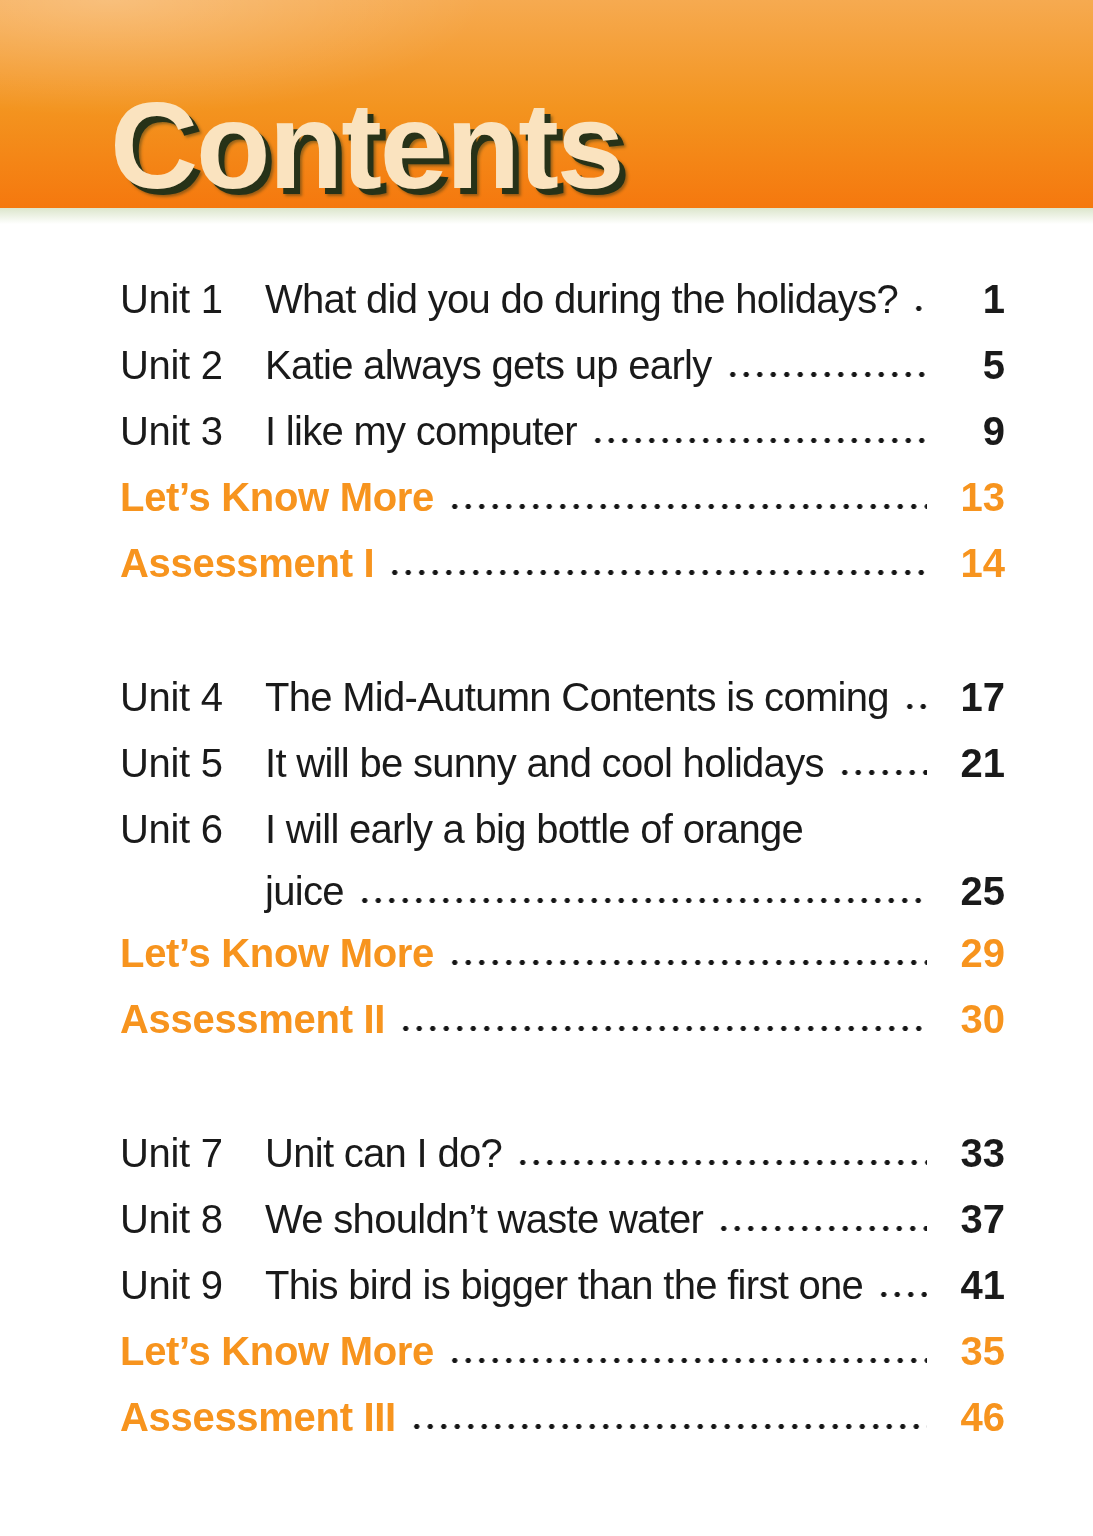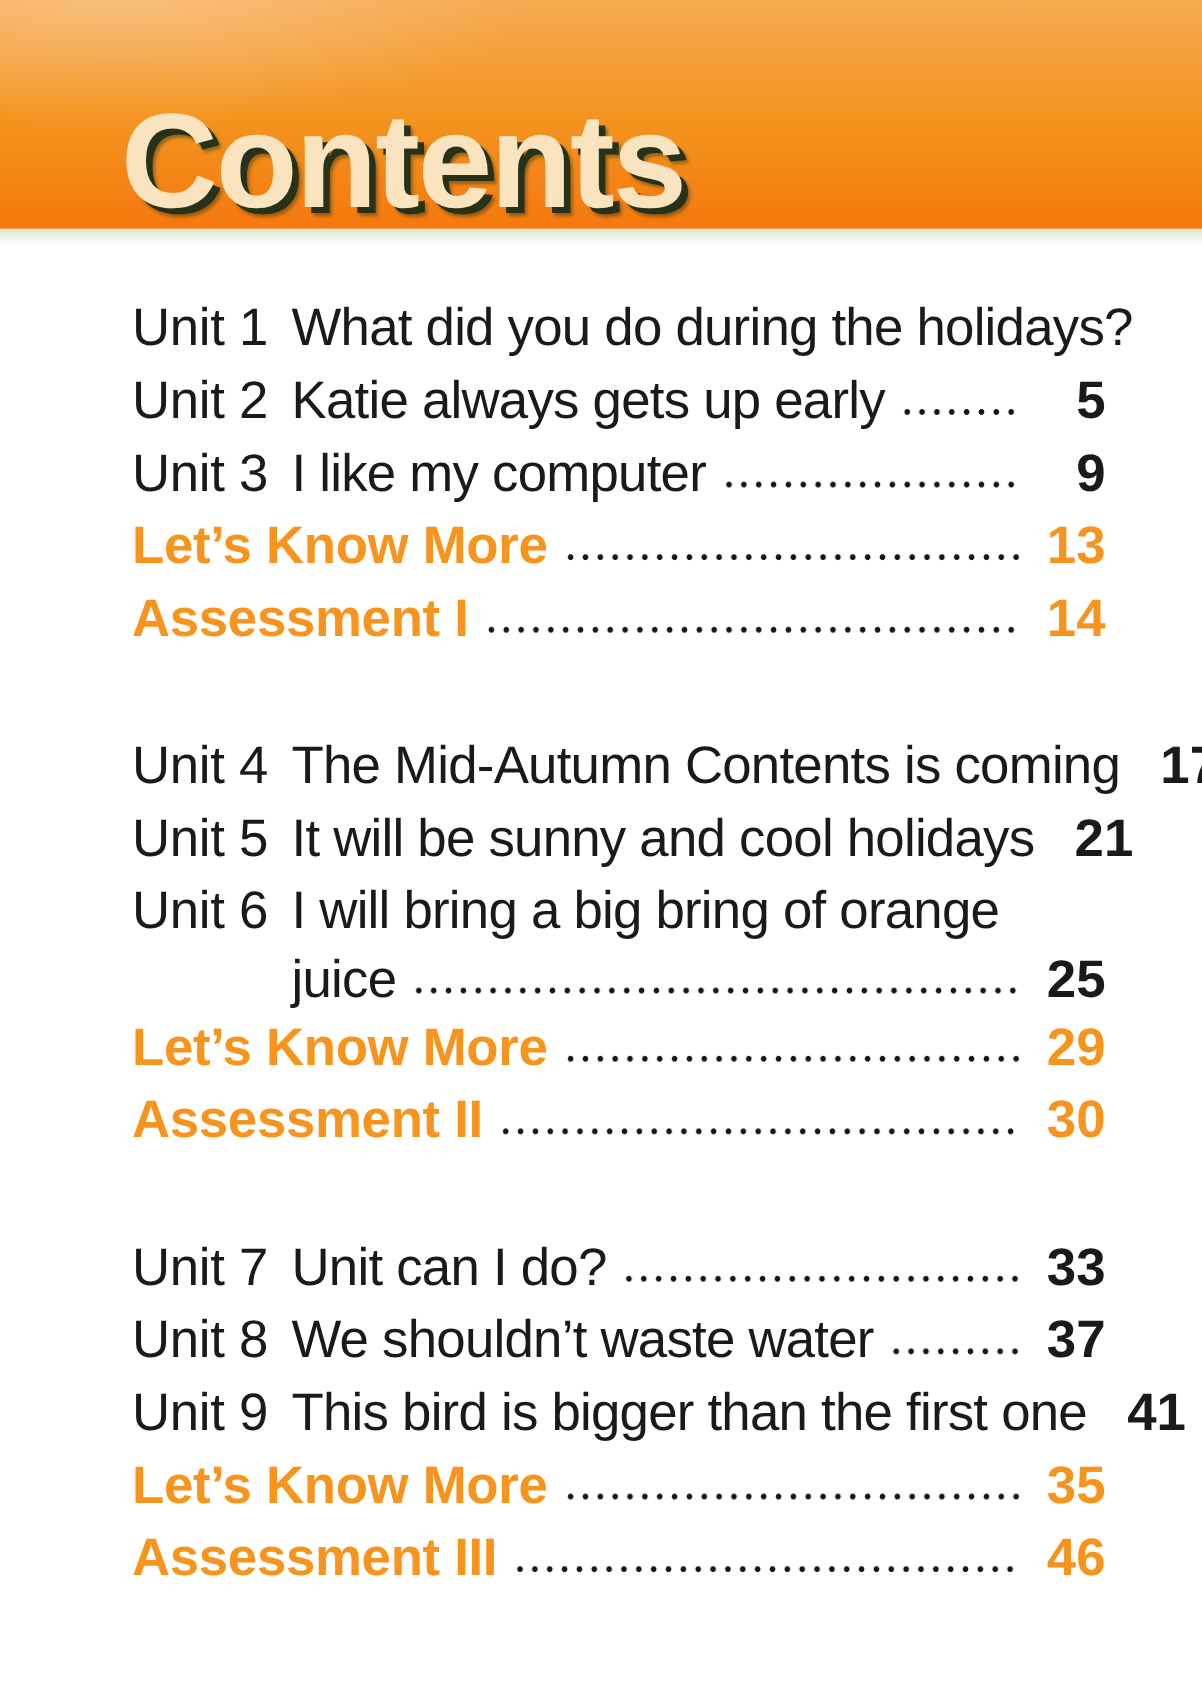--- a/index.html
+++ b/index.html
@@ -22,21 +22,21 @@
   .banner-title{
     margin:0;position:absolute;left:110px;top:85px;
     font-size:122px;line-height:1;font-weight:bold;letter-spacing:-2px;
     color:#fae3bf;
     text-shadow:6px 6px 0 #273218, 8px 8px 3px rgba(39,50,24,.45);
   }
   
   #toc{margin:58px 88px 0 120px;}
   .block{margin-top:68px;}
   .block:first-child{margin-top:0;}
-  .row{display:flex;align-items:flex-end;height:66px;line-height:66px;font-size:48px;}
+  .row{display:flex;align-items:flex-end;height:66px;line-height:66px;font-size:40px;}
   .row.cont{height:58px;line-height:58px;}
   .ulabel{flex:0 0 145px;white-space:pre;letter-spacing:-0.3px;}
   .utitle{flex:0 0 auto;white-space:pre;letter-spacing:-0.7px;}
   .slabel{flex:0 0 auto;white-space:pre;font-weight:bold;letter-spacing:-0.3px;color:var(--accent,#f7941e);}
   .leader{
     flex:1 1 auto;align-self:flex-end;height:7px;min-width:0;
     margin:0 16px 20px 12px;
     background-image:radial-gradient(circle, #151515 2.3px, rgba(0,0,0,0) 2.9px);
     background-size:13.5px 7px;background-repeat:repeat-x;background-position:2px 50%;
   }
@@ -90,21 +90,21 @@
         <span class="pageno">17</span>
       </div>
       <div class="row">
         <span class="ulabel">Unit 5</span>
         <span class="utitle">It will be sunny and cool holidays</span>
         <span class="leader"></span>
         <span class="pageno">21</span>
       </div>
       <div class="row">
         <span class="ulabel">Unit 6</span>
-        <span class="utitle">I will bring a big bring of orange</span>
+        <span class="utitle">I will early a big bottle of orange</span>
       </div>
       <div class="row cont">
         <span class="ulabel"></span>
         <span class="utitle">juice</span>
         <span class="leader"></span>
         <span class="pageno">25</span>
       </div>
       <div class="row special">
         <span class="slabel">Let’s Know More</span>
         <span class="leader"></span>

